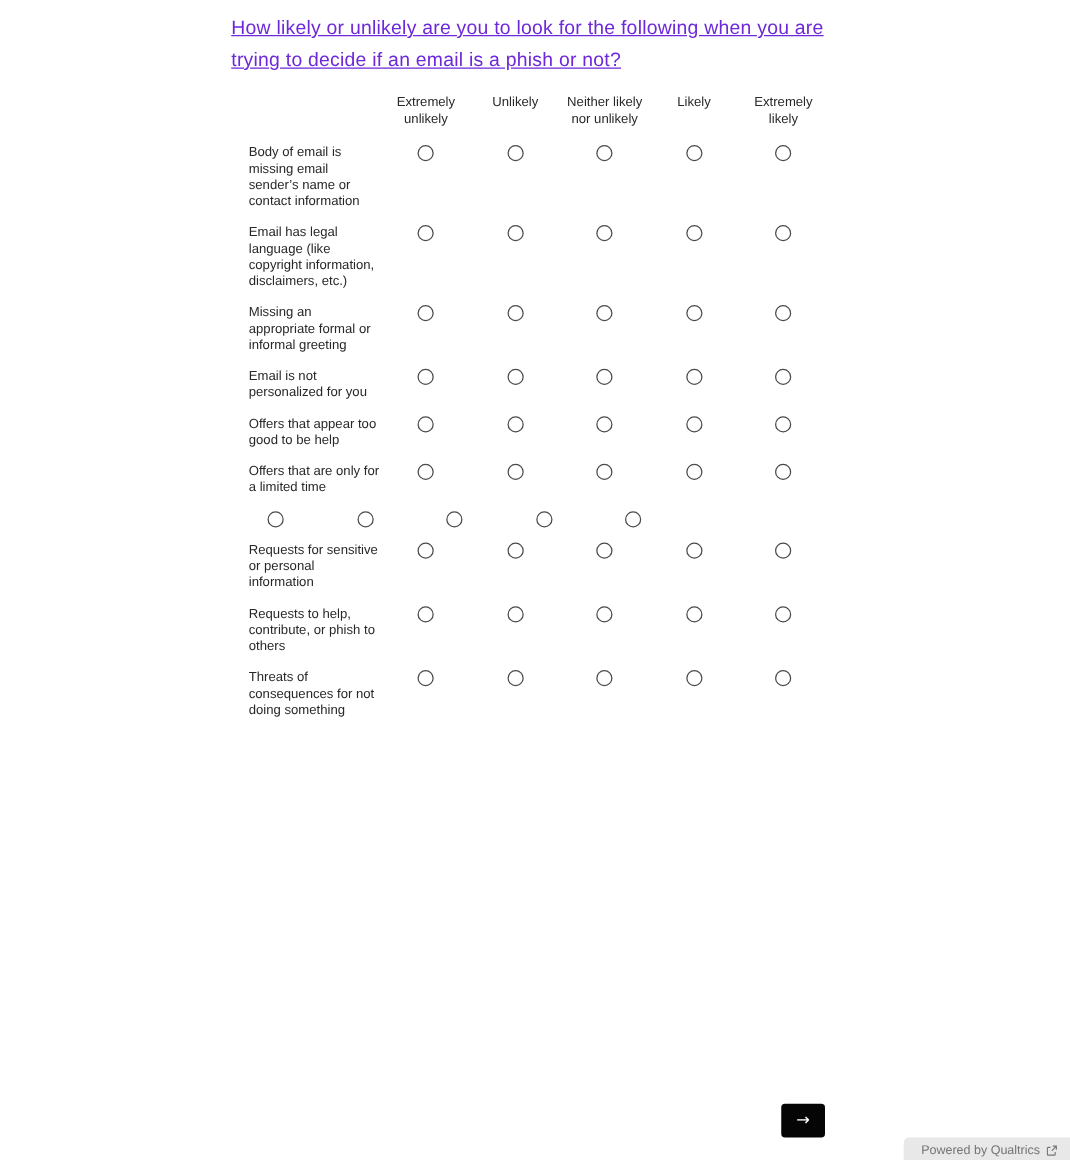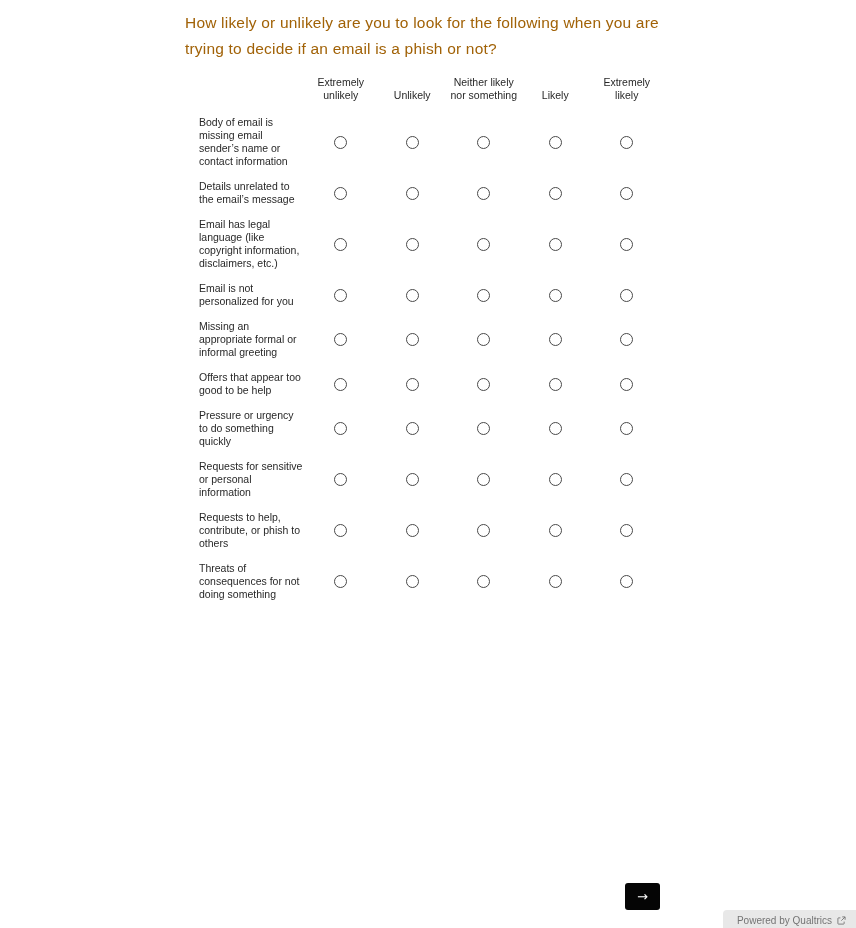--- a/index.html
+++ b/index.html
@@ -13,39 +13,39 @@
   }
   .question {
     position:absolute;
     left:185px; top:10px;
     width:482px;
   }
   .q-title {
     font-size:15.5px;
     line-height:26px;
     letter-spacing:0.2px;
-    color:#a16207;
+    color:#6d28d9;
+    text-decoration:underline;
   }
   .matrix { margin-top:14px; }
   .m-header {
     display:flex;
-    align-items:flex-end;
     padding-bottom:14px;
   }
   .m-spacer { width:120px; flex:none; }
   .m-col-head {
     width:71.5px; flex:none;
     text-align:center;
     font-size:10.5px;
     line-height:13px;
     color:#282828;
   }
   .m-row {
     display:flex;
-    align-items:center;
+    align-items:flex-start;
     margin-bottom:12px;
   }
   .m-row-label {
     width:106px;
     margin-left:14px;
     flex:none;
     font-size:10.5px;
     line-height:13px;
     color:#282828;
   }
@@ -99,21 +99,21 @@
 
 <div class="question">
   <div class="q-title">How likely or unlikely are you to look for the following when you are trying to decide if an email is a phish or not?</div>
 
   <div class="matrix">
     <div class="m-header">
       <div class="m-spacer"></div>
 
     <div class="m-col-head">Extremely unlikely</div>
         <div class="m-col-head">Unlikely</div>
-        <div class="m-col-head">Neither likely nor something</div>
+        <div class="m-col-head">Neither likely nor unlikely</div>
         <div class="m-col-head">Likely</div>
         <div class="m-col-head">Extremely likely</div>
       </div>
     <div class="m-body">
 
     <div class="m-row">
           <div class="m-row-label">Body of email is missing email sender’s name or contact information</div>
           <div class="m-cell">
             <span class="radio"></span>
           </div>
@@ -124,111 +124,110 @@
             <span class="radio"></span>
           </div>
           <div class="m-cell">
             <span class="radio"></span>
           </div>
           <div class="m-cell">
             <span class="radio"></span>
           </div>
         </div>
         <div class="m-row">
-          <div class="m-row-label">Details unrelated to the email’s message</div>
-          <div class="m-cell">
-            <span class="radio"></span>
-          </div>
-          <div class="m-cell">
-            <span class="radio"></span>
-          </div>
-          <div class="m-cell">
-            <span class="radio"></span>
-          </div>
-          <div class="m-cell">
-            <span class="radio"></span>
-          </div>
-          <div class="m-cell">
-            <span class="radio"></span>
-          </div>
-        </div>
-        <div class="m-row">
           <div class="m-row-label">Email has legal language (like copyright information, disclaimers, etc.)</div>
           <div class="m-cell">
             <span class="radio"></span>
           </div>
           <div class="m-cell">
             <span class="radio"></span>
           </div>
           <div class="m-cell">
             <span class="radio"></span>
           </div>
           <div class="m-cell">
             <span class="radio"></span>
           </div>
           <div class="m-cell">
             <span class="radio"></span>
           </div>
         </div>
         <div class="m-row">
+          <div class="m-row-label">Missing an appropriate formal or informal greeting</div>
+          <div class="m-cell">
+            <span class="radio"></span>
+          </div>
+          <div class="m-cell">
+            <span class="radio"></span>
+          </div>
+          <div class="m-cell">
+            <span class="radio"></span>
+          </div>
+          <div class="m-cell">
+            <span class="radio"></span>
+          </div>
+          <div class="m-cell">
+            <span class="radio"></span>
+          </div>
+        </div>
+        <div class="m-row">
           <div class="m-row-label">Email is not personalized for you</div>
           <div class="m-cell">
             <span class="radio"></span>
           </div>
           <div class="m-cell">
             <span class="radio"></span>
           </div>
           <div class="m-cell">
             <span class="radio"></span>
           </div>
           <div class="m-cell">
             <span class="radio"></span>
           </div>
           <div class="m-cell">
             <span class="radio"></span>
           </div>
         </div>
         <div class="m-row">
-          <div class="m-row-label">Missing an appropriate formal or informal greeting</div>
-          <div class="m-cell">
-            <span class="radio"></span>
-          </div>
-          <div class="m-cell">
-            <span class="radio"></span>
-          </div>
-          <div class="m-cell">
-            <span class="radio"></span>
-          </div>
-          <div class="m-cell">
-            <span class="radio"></span>
-          </div>
-          <div class="m-cell">
-            <span class="radio"></span>
-          </div>
-        </div>
-        <div class="m-row">
           <div class="m-row-label">Offers that appear too good to be help</div>
           <div class="m-cell">
             <span class="radio"></span>
           </div>
           <div class="m-cell">
             <span class="radio"></span>
           </div>
           <div class="m-cell">
             <span class="radio"></span>
           </div>
           <div class="m-cell">
             <span class="radio"></span>
           </div>
           <div class="m-cell">
             <span class="radio"></span>
           </div>
         </div>
         <div class="m-row">
-          <div class="m-row-label">Pressure or urgency to do something quickly</div>
+          <div class="m-row-label">Offers that are only for a limited time</div>
+          <div class="m-cell">
+            <span class="radio"></span>
+          </div>
+          <div class="m-cell">
+            <span class="radio"></span>
+          </div>
+          <div class="m-cell">
+            <span class="radio"></span>
+          </div>
+          <div class="m-cell">
+            <span class="radio"></span>
+          </div>
+          <div class="m-cell">
+            <span class="radio"></span>
+          </div>
+        </div>
+        <div class="m-row">
           <div class="m-cell">
             <span class="radio"></span>
           </div>
           <div class="m-cell">
             <span class="radio"></span>
           </div>
           <div class="m-cell">
             <span class="radio"></span>
           </div>
           <div class="m-cell">

